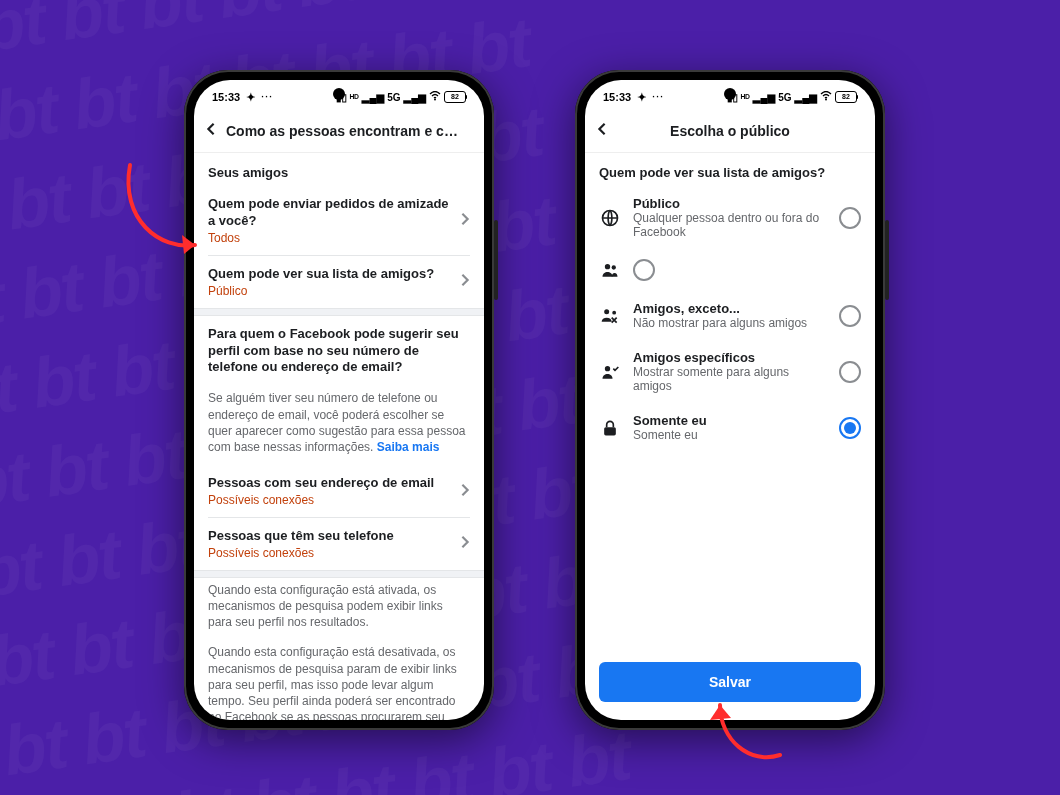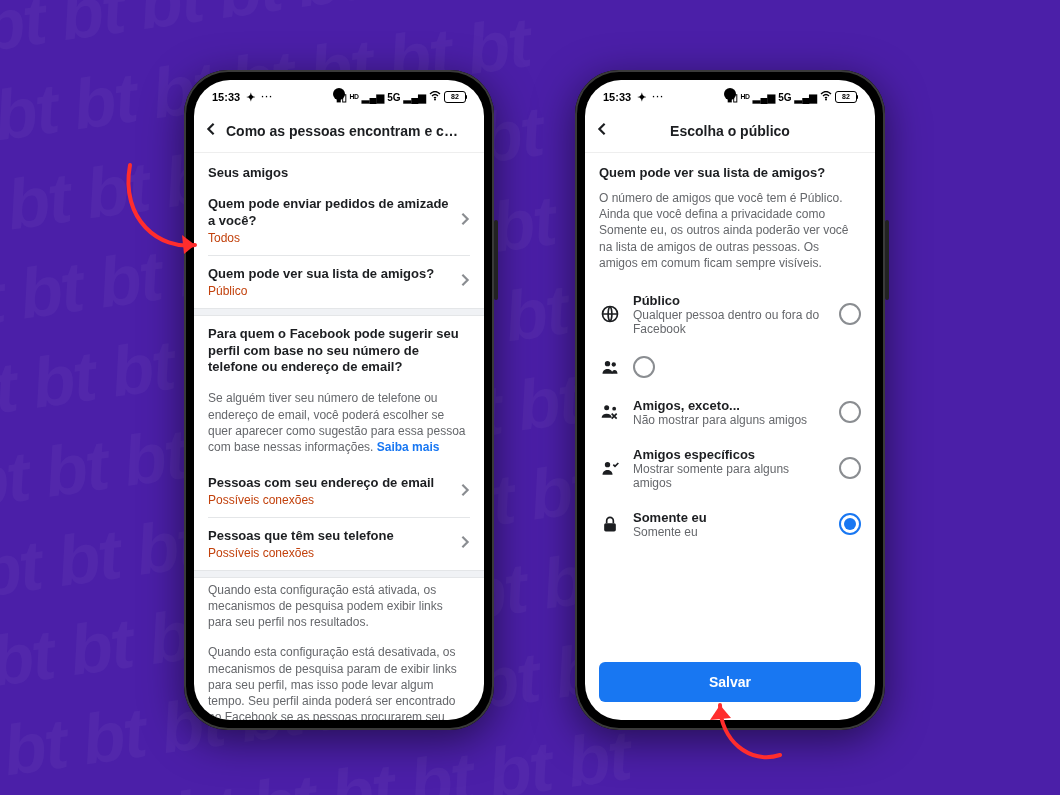--- a/index.html
+++ b/index.html
@@ -300,21 +300,20 @@
       <span class="back">
         <svg viewBox="0 0 16 16">
             <path d="M11 2 L5 8 L11 14"></path>
           </svg>
       </span>
       <span class="nav-title">Escolha o público</span>
     </div>
 
     <div class="content">
       <div class="sec-header">Quem pode ver sua lista de amigos?</div>
-      <div class="desc">O número de amigos que você tem é Público. Ainda que você defina a privacidade como Somente eu, os outros ainda poderão ver você na lista de amigos de outras pessoas. Os amigos em comum ficam sempre visíveis.</div>
 
       <div class="opt">
         <span class="icon">
           <svg viewBox="0 0 24 24">
               <circle cx="12" cy="12" r="9" fill="none" stroke="#1c1e21" stroke-width="2"></circle>
               <path d="M3 12h18 M12 3c3 3 3 15 0 18 M12 3c-3 3-3 15 0 18" fill="none" stroke="#1c1e21" stroke-width="2"></path>
             </svg>
         </span>
         <div class="txt">
           <div class="title">Público</div>

